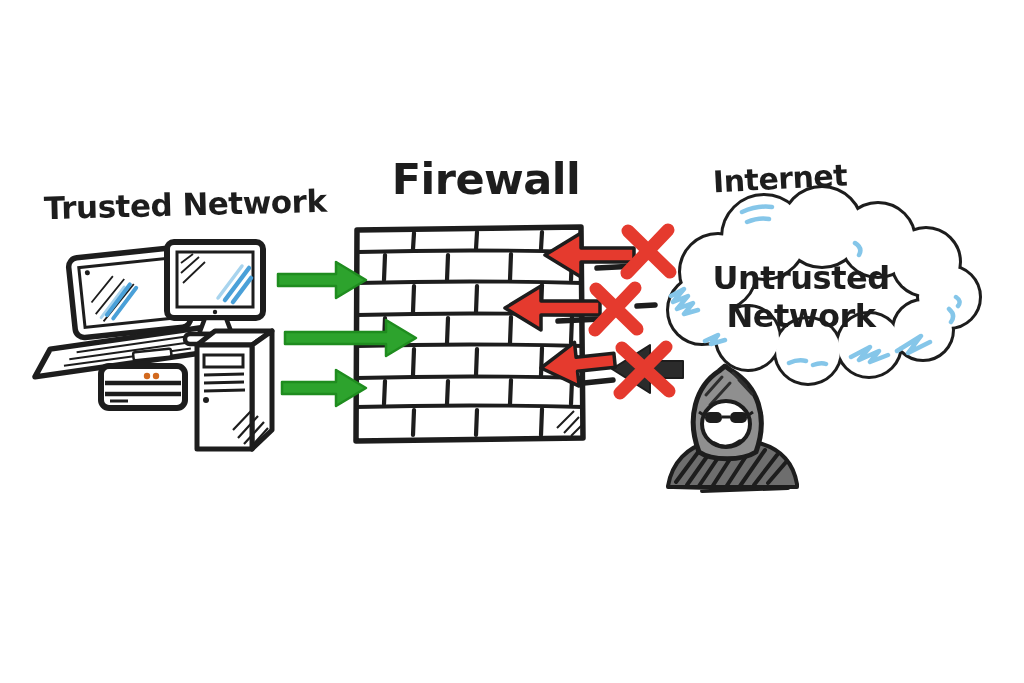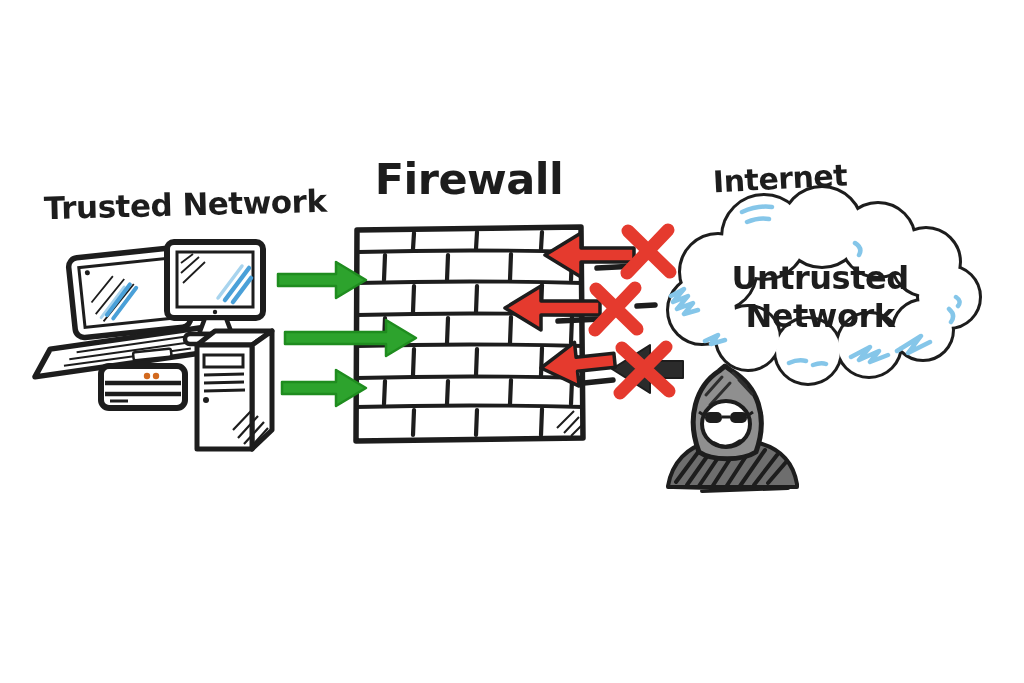--- a/index.html
+++ b/index.html
@@ -2,23 +2,23 @@
 <html><head>
 <meta charset="utf-8">
 <style>
   html,body{margin:0;padding:0;background:#ffffff;}
   #stage{position:relative;width:1024px;height:683px;background:#ffffff;overflow:hidden;
          font-family:"DejaVu Sans","Liberation Sans",sans-serif;}
   #art{position:absolute;left:0;top:0;}
   .lbl{position:absolute;color:#1d1d1d;font-weight:bold;text-align:center;
        letter-spacing:-0.5px;line-height:1.1;white-space:nowrap;}
   .lbl-trusted{left:44px;top:188px;width:240px;font-size:31px;transform:rotate(-1.5deg);}
-  .lbl-firewall{left:355px;top:156px;width:228px;font-size:43px;}
+  .lbl-firewall{left:372px;top:156px;width:228px;font-size:43px;}
   .lbl-internet{left:700px;top:162px;width:160px;font-size:30px;transform:rotate(-3deg);}
-  .lbl-untrusted{left:723px;top:260px;width:194px;font-size:32px;line-height:1.18;white-space:normal;}
+  .lbl-untrusted{left:704px;top:260px;width:194px;font-size:32px;line-height:1.18;white-space:normal;}
   svg .ink{stroke:#1d1d1d;}
 </style>
 </head>
 <body>
 
 <div id="stage">
 
 <svg id="art" width="1024" height="683" viewBox="0 0 1024 683">
 
   <g transform="rotate(-6 135 305)">

